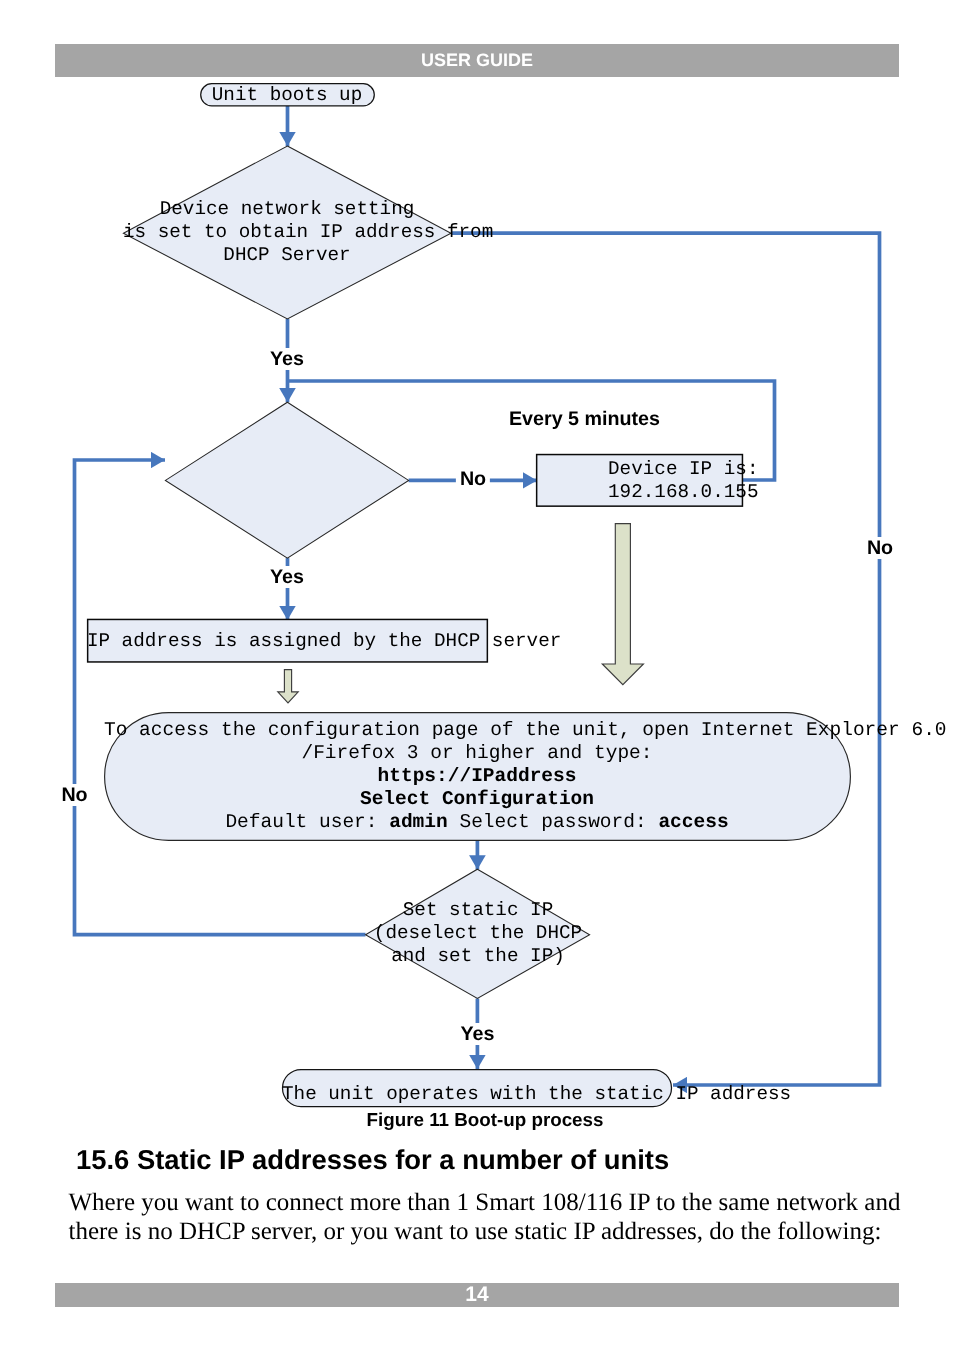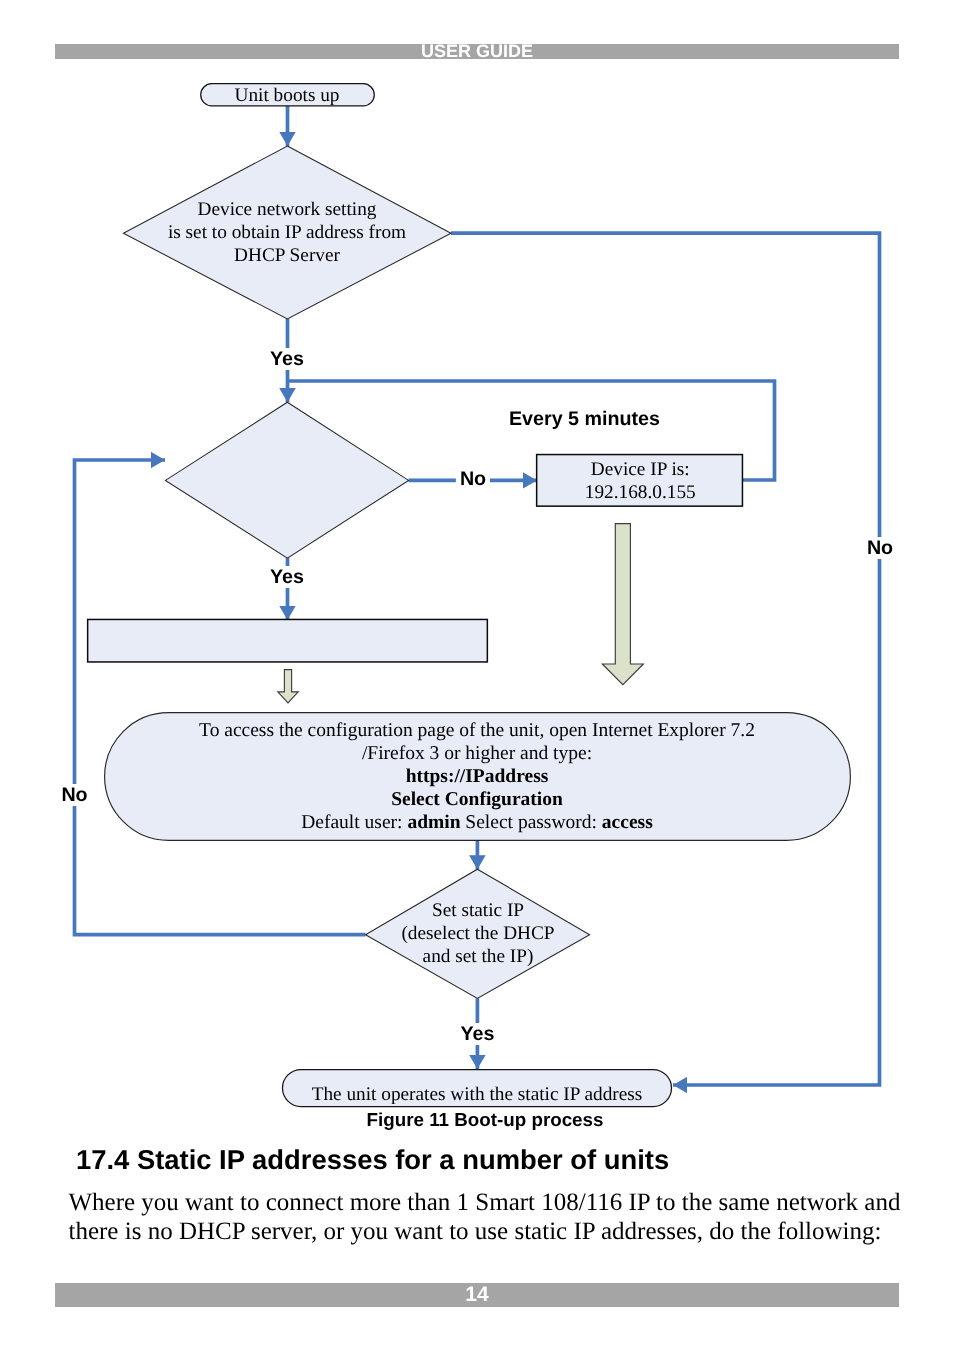--- a/index.html
+++ b/index.html
@@ -11,30 +11,30 @@
     text-rendering:geometricPrecision;
   }
 
   
   .bar{
     position:absolute;left:55.2px;width:843.5px;
     background:#a5a5a5;color:#ffffff;
     font-family:"Liberation Sans",sans-serif;font-weight:bold;
     display:flex;align-items:center;justify-content:center;
   }
-  #header-bar{top:44px;height:15px;font-size:18px;}
+  #header-bar{top:44px;height:33px;font-size:18px;}
   #footer-bar{top:1283px;height:24px;font-size:21px;}
 
   
   #flow{position:absolute;left:0;top:0;width:954px;height:1130px;}
   #flow-svg{position:absolute;left:0;top:0;}
 
   .node-text{
     position:absolute;
-    font-family:Liberation Serif, serif;
+    font-family:Liberation Mono, monospace;
     font-size:19.3px;color:#000;
     text-align:center;line-height:23px;
     white-space:pre;
   }
   .edge-label{
     position:absolute;
     font-family:"Liberation Sans",sans-serif;
     font-weight:bold;font-size:19.7px;line-height:22px;color:#000;
     background:#ffffff;
     white-space:nowrap;
@@ -114,25 +114,26 @@
   </g>
 </svg>
 
 <div class="node-text" style="left:200px;top:83.5px;width:174px;">Unit boots up</div>
 
 <div class="node-text" style="left:123px;top:197.5px;width:328px;"><span>Device network setting</span>
 <span>is set to obtain IP address from</span>
 <span>DHCP Server</span></div>
 
 
-<div class="node-text" style="left:536.6px;top:457.9px;width:207.3px;"><span>Device IP is:</span>
+<div class="node-text" style="left:536.6px;top:457.9px;width:207.3px;padding-left:43px;"><span>Device IP is:</span>
 <span>192.168.0.155</span></div>
 
+<div class="node-text" style="left:86.9px;top:629.7px;width:401.2px;">IP address is assigned by the DHCP server</div>
 
-<div class="node-text" id="access-text" style="left:104px;top:718.5px;width:746px;"><span>To access the configuration page of the unit, open Internet Explorer 7.2</span>
+<div class="node-text" id="access-text" style="left:104px;top:718.5px;width:746px;"><span>To access the configuration page of the unit, open Internet Explorer 6.0</span>
 <span>/Firefox 3 or higher and type:</span>
 <span class="bold">https://IPaddress</span>
 <span class="bold">Select Configuration</span>
 <span>Default user: </span><span class="bold">admin</span><span> Select password: </span><span class="bold">access</span></div>
 
 <div class="node-text" style="left:366px;top:899px;width:224px;"><span>Set static IP</span>
 <span>(deselect the DHCP</span>
 <span>and set the IP)</span></div>
 
 <div class="node-text" style="left:282px;top:1075px;width:390px;margin-top:8px;">The unit operates with the static IP address</div>
@@ -140,18 +141,18 @@
 <div class="edge-label" style="left:287px;top:358.7px;">Yes</div>
 <div class="edge-label" style="left:287px;top:576.5px;">Yes</div>
 <div class="edge-label" style="left:477.4px;top:1033.7px;">Yes</div>
 <div class="edge-label" style="left:473px;top:478.7px;">No</div>
 <div class="edge-label" style="left:880px;top:547.8px;">No</div>
 <div class="edge-label" style="left:74.5px;top:794.7px;">No</div>
 <div class="edge-label" style="left:584.5px;top:378.0px;margin-top:41px;">Every 5 minutes</div>
 </div>
 
 <div id="fig-caption">Figure 11 Boot-up process</div>
-<div id="section-heading">17.4 Static IP addresses for a number of units</div>
+<div id="section-heading">15.6 Static IP addresses for a number of units</div>
 <div id="body-paragraph">Where you want to connect more than 1 Smart 108/116 IP to the same network and there is no DHCP server, or you want to use static IP addresses, do the following:</div>
 
 <div id="footer-bar" class="bar">
   <span>14</span>
 </div>
 
 </body></html>

